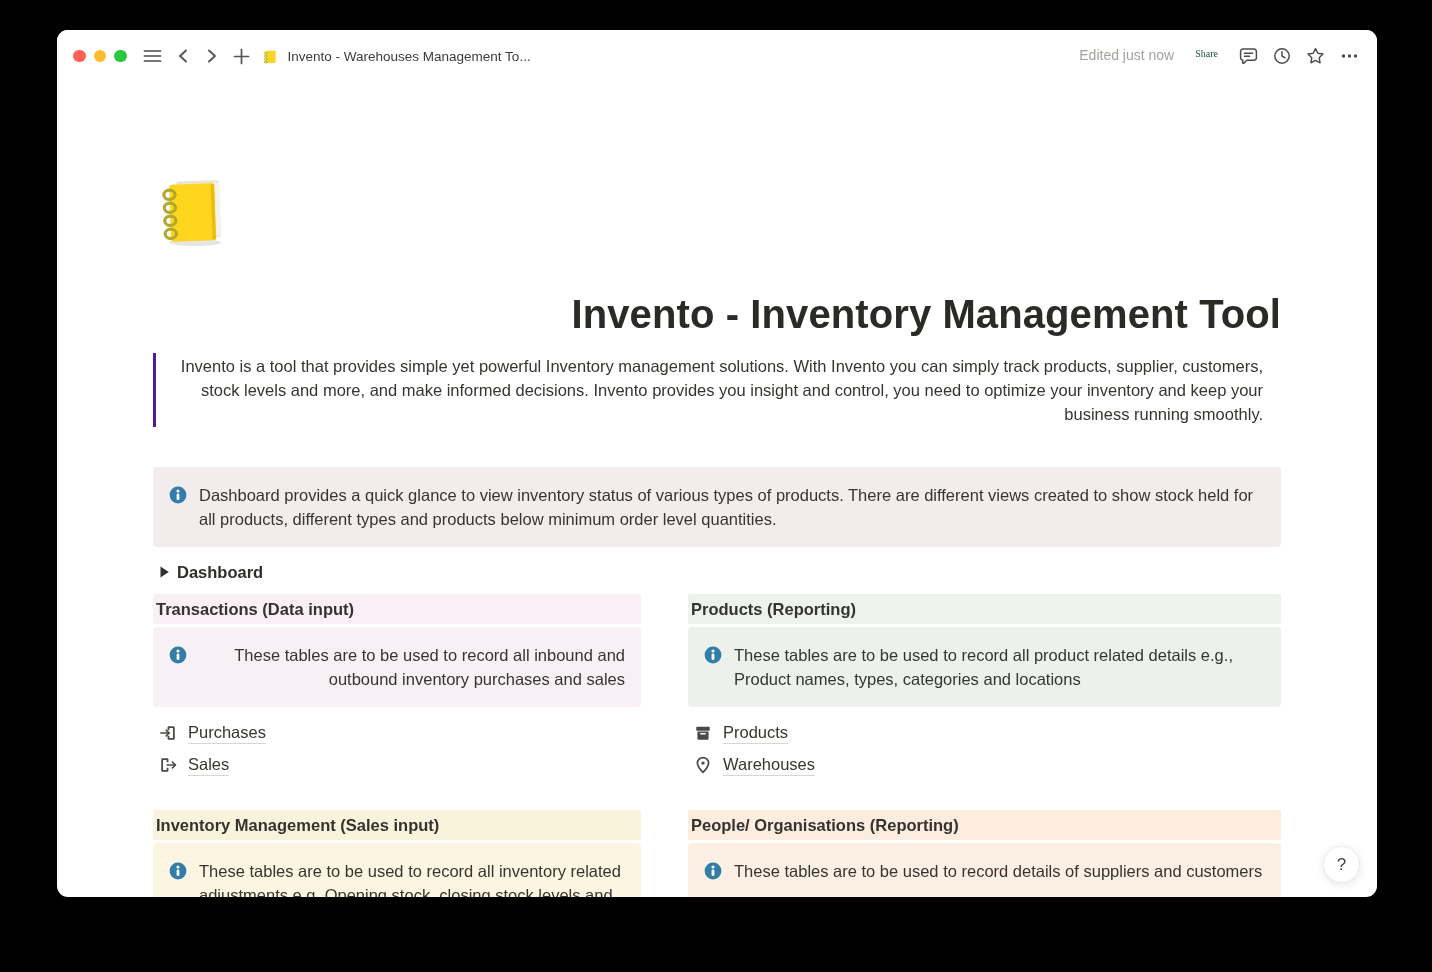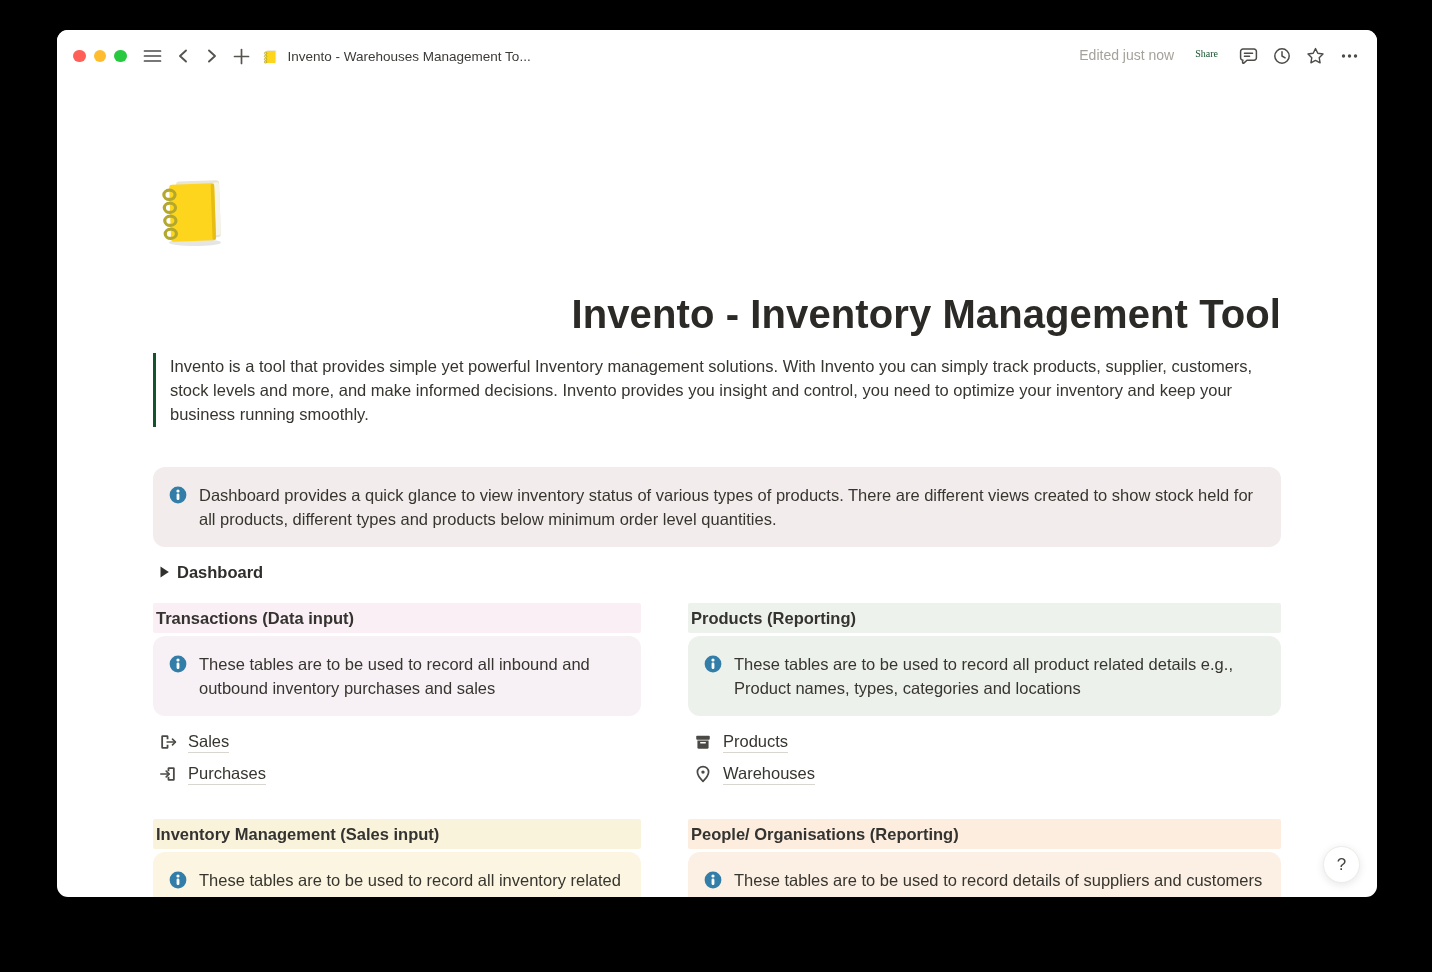--- a/index.html
+++ b/index.html
@@ -26,36 +26,36 @@
   .tab-title { display:flex; align-items:center; gap:9px; margin-left:12px; font-size:13.5px; color:#3c3b38; }
   .tb-right { margin-left:auto; display:flex; align-items:flex-start; gap:15px; }
   .edited { color:#a5a29c; font-size:14px; }
   .share { color:#14532d; font-size:10px; background:none; border:none; cursor:pointer; font-family:Liberation Serif, serif; }
   
   .content { height:815px; overflow:hidden; position:relative; }
   .page { width:1128px; margin:0 auto; }
   .page-icon { margin-top:88px; width:80px; height:80px; cursor:pointer; }
   h1.page-title { margin:42px 0 0 0; font-size:40px; line-height:44px; font-weight:700; color:#2b2a27; letter-spacing:0.1px;text-align:right; }
   .quote {
-    margin-top:17px; border-left:3px solid #14532d; padding:1px 0 1px 14px;
-    font-size:16.5px; line-height:24px; width:1110px;
+    margin-top:17px; border-left:3px solid #4c1d95; padding:1px 0 1px 14px;
+    font-size:16.5px; line-height:24px; width:1110px;text-align:right;
   }
   .callout {
-    display:flex; gap:12px; padding:16px; border-radius:12px;
+    display:flex; gap:12px; padding:16px; border-radius:4px;
     font-size:16.5px; line-height:24px;
   }
   .callout .ci { flex:0 0 auto; margin-top:3px; }
   .callout.gray  { background:var(--callout_gray_bg);  margin-top:40px; }
-  .callout.pink  { background:var(--pink_callout_bg); }
+  .callout.pink  { background:var(--pink_callout_bg);text-align:right; }
   .callout.green { background:var(--green_callout_bg); }
   .callout.yellow{ background:var(--yellow_callout_bg); }
   .callout.peach { background:var(--peach_callout_bg); }
   .toggle { margin-top:11px; padding-left:6px; height:28px; display:flex; align-items:center; gap:7px; cursor:pointer; }
   .toggle .lbl { font-size:16.5px; font-weight:600; color:#2f2e2b; }
-  .grid { margin-top:17px; display:grid; grid-template-columns:488px 593px; column-gap:47px; row-gap:29px; }
+  .grid { margin-top:8px; display:grid; grid-template-columns:488px 593px; column-gap:47px; row-gap:29px; }
   .sec-header {
     height:30px; display:flex; align-items:center; padding:0 3px;
     font-size:16.5px; font-weight:700; color:#343330; border-radius:2px; margin-bottom:3px;
   }
   .sec-header.pink  { background:var(--pink_header_bg); }
   .sec-header.green { background:var(--green_header_bg); }
   .sec-header.yellow{ background:var(--yellow_header_bg); }
   .sec-header.peach { background:var(--peach_header_bg); }
   .links { margin-top:10px; }
   .link-row { height:32px; display:flex; align-items:center; gap:11px; padding-left:6px; cursor:pointer; }
@@ -210,37 +210,37 @@
                   <circle cx="9" cy="9" r="8.4" fill="#337ea9"></circle>
                   <circle cx="9" cy="5" r="1.6" fill="#fff"></circle>
                   <rect x="7.6" y="7.5" width="2.8" height="6.6" rx="1.3" fill="#fff"></rect>
                 </svg>
             </span>
             <span>These tables are to be used to record all inbound and outbound inventory purchases and sales</span>
           </div>
           <div class="links">
             <div class="link-row">
               <svg width="18" height="18" viewBox="0 0 20 20">
+                <path d="M11 2.5h5A1.5 1.5 0 0 1 17.5 4v12a1.5 1.5 0 0 1-1.5 1.5h-5A1.5 1.5 0 0 1 9.5 16v-3h2v2.5h4v-11h-4V7h-2V4A1.5 1.5 0 0 1 11 2.5Z" fill="#4a4945"></path>
+                <g stroke="#4a4945" stroke-width="1.8" fill="none" stroke-linecap="round" stroke-linejoin="round">
+                  <line x1="2" y1="10" x2="11" y2="10"></line>
+                    <polyline points="8,6.8 11.3,10 8,13.2"></polyline>
+                </g>
+              </svg>
+              <span class="link-label">Purchases</span>
+            </div>
+            <div class="link-row">
+              <svg width="18" height="18" viewBox="0 0 20 20">
                 <path d="M4 2.5h5A1.5 1.5 0 0 1 10.5 4v3h-2V4.5h-4v11h4V13h2v3A1.5 1.5 0 0 1 9 17.5H4A1.5 1.5 0 0 1 2.5 16V4A1.5 1.5 0 0 1 4 2.5Z" fill="#4a4945"></path>
                 <g stroke="#4a4945" stroke-width="1.8" fill="none" stroke-linecap="round" stroke-linejoin="round">
                   <line x1="9" y1="10" x2="18" y2="10"></line>
                     <polyline points="15,6.8 18.3,10 15,13.2"></polyline>
                 </g>
               </svg>
               <span class="link-label">Sales</span>
-            </div>
-            <div class="link-row">
-              <svg width="18" height="18" viewBox="0 0 20 20">
-                <path d="M11 2.5h5A1.5 1.5 0 0 1 17.5 4v12a1.5 1.5 0 0 1-1.5 1.5h-5A1.5 1.5 0 0 1 9.5 16v-3h2v2.5h4v-11h-4V7h-2V4A1.5 1.5 0 0 1 11 2.5Z" fill="#4a4945"></path>
-                <g stroke="#4a4945" stroke-width="1.8" fill="none" stroke-linecap="round" stroke-linejoin="round">
-                  <line x1="2" y1="10" x2="11" y2="10"></line>
-                    <polyline points="8,6.8 11.3,10 8,13.2"></polyline>
-                </g>
-              </svg>
-              <span class="link-label">Purchases</span>
             </div>
           </div>
         </div>
 
         <div>
           <div class="sec-header green">Products (Reporting)</div>
           <div class="callout green">
             <span class="ci">
               <svg width="18" height="18" viewBox="0 0 18 18">
                   <circle cx="9" cy="9" r="8.4" fill="#337ea9"></circle>

